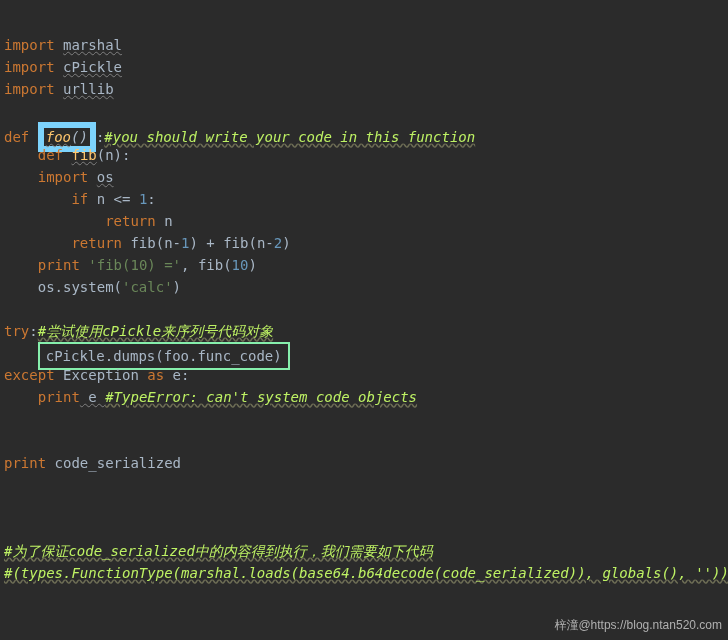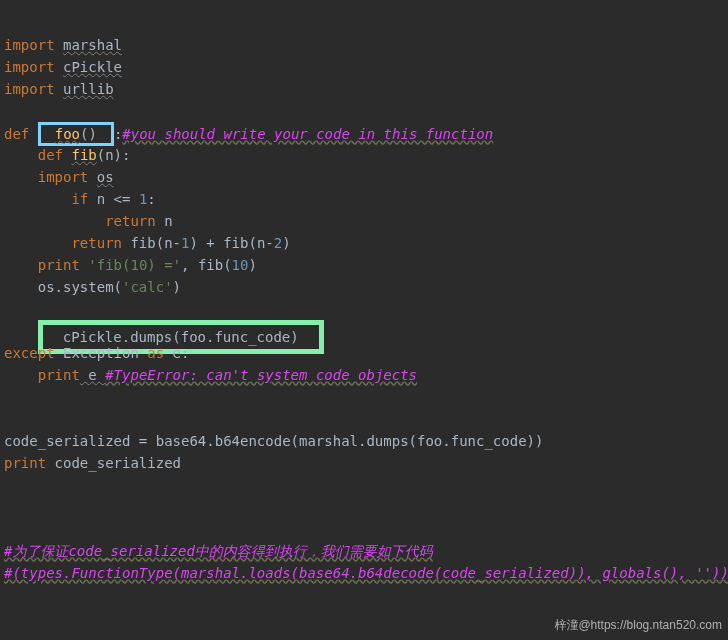--- a/index.html
+++ b/index.html
@@ -18,45 +18,46 @@
     padding: 10px 0 10px 4px;
     position: relative;
     margin-top: 24px;
   }
   .line {
     white-space: pre;
     height: 22px;
   }
   .kw { color: #cc7832; }    
   .mod { color: #a9b7c6; }      
-  .comment { color: #d946ef; font-style: italic; }
+  .comment { color: #bef264; font-style: italic; }
   .string { color: #6a8759; text-align: center; }
   .num { color: #6897bb; }
   .func { color: #ffc66d; }  
   .warn {
     text-decoration-line: underline;
     text-decoration-style: wavy;
     text-decoration-color: #808080;
     text-decoration-thickness: 1px;
   }
   .warn-cmt {
     text-decoration-line: underline;
     text-decoration-style: wavy;
     text-decoration-color: #6e6e55;
   }
   .box {
-    border: 3px solid #7dd3fc;
-    padding: 0 14px;
+    border: 6px solid #7dd3fc;
+    padding: 0 2px;
     display: inline-block;
     line-height: 18px;
+    font-style: italic;
   }
   .box-block {
-    border: 5px solid #86efac;
+    border: 2px solid #86efac;
     display: inline-block;
-    padding: 1px 20px;
+    padding: 1px 6px;
   }
   .watermark {
     position: absolute;
     right: 6px;
     bottom: 4px;
     color: #b0b0b0;
     font-size: 12px;
     font-family: sans-serif;
     margin-left: 44px;
   }
@@ -83,31 +84,31 @@
 <div class="line">            <span class="kw">return</span><span> n</span></div>
 
 <div class="line">        <span class="kw">return</span><span> fib(n-</span><span class="num">1</span><span>) + fib(n-</span><span class="num">2</span><span>)</span></div>
 
 <div class="line">    <span class="kw">print</span> <span class="string">'fib(10) ='</span><span>, fib(</span><span class="num">10</span><span>)</span></div>
 
 <div class="line">    <span>os.system(</span><span class="string">'calc'</span><span>)</span></div>
 
 <div class="line"> </div>
 
+<div class="line"><span class="kw">try</span><span>:</span><span class="comment warn-cmt">#尝试使用cPickle来序列号代码对象</span></div>
 
 <div class="line">    <span class="box-block"><span>cPickle.dumps(foo.func_code)</span></span></div>
 
 <div class="line"><span class="kw">except</span><span> Exception </span><span class="kw">as</span><span> e</span><span>:</span></div>
 
 <div class="line">    <span class="kw">print</span><span class="warn"> e </span><span class="comment warn-cmt">#TypeError: can't system code objects</span></div>
 
 <div class="line"> </div>
 <div class="line"> </div>
 
-<div class="line"><span>code_serialized = base64.b64encode(marshal.dumps(foo.func_code))</span></div>
 <div class="line"><span class="kw">print</span><span> code_serialized</span></div>
 
 <div class="line"> </div>
 <div class="line"> </div>
 <div class="line"> </div>
 
 <div class="line"><span class="comment warn-cmt">#为了保证code_serialized中的内容得到执行，我们需要如下代码</span></div>
 <div class="line"><span class="comment warn-cmt">#(types.FunctionType(marshal.loads(base64.b64decode(code_serialized)), globals(), ''))()</span></div>
 
 </div>

